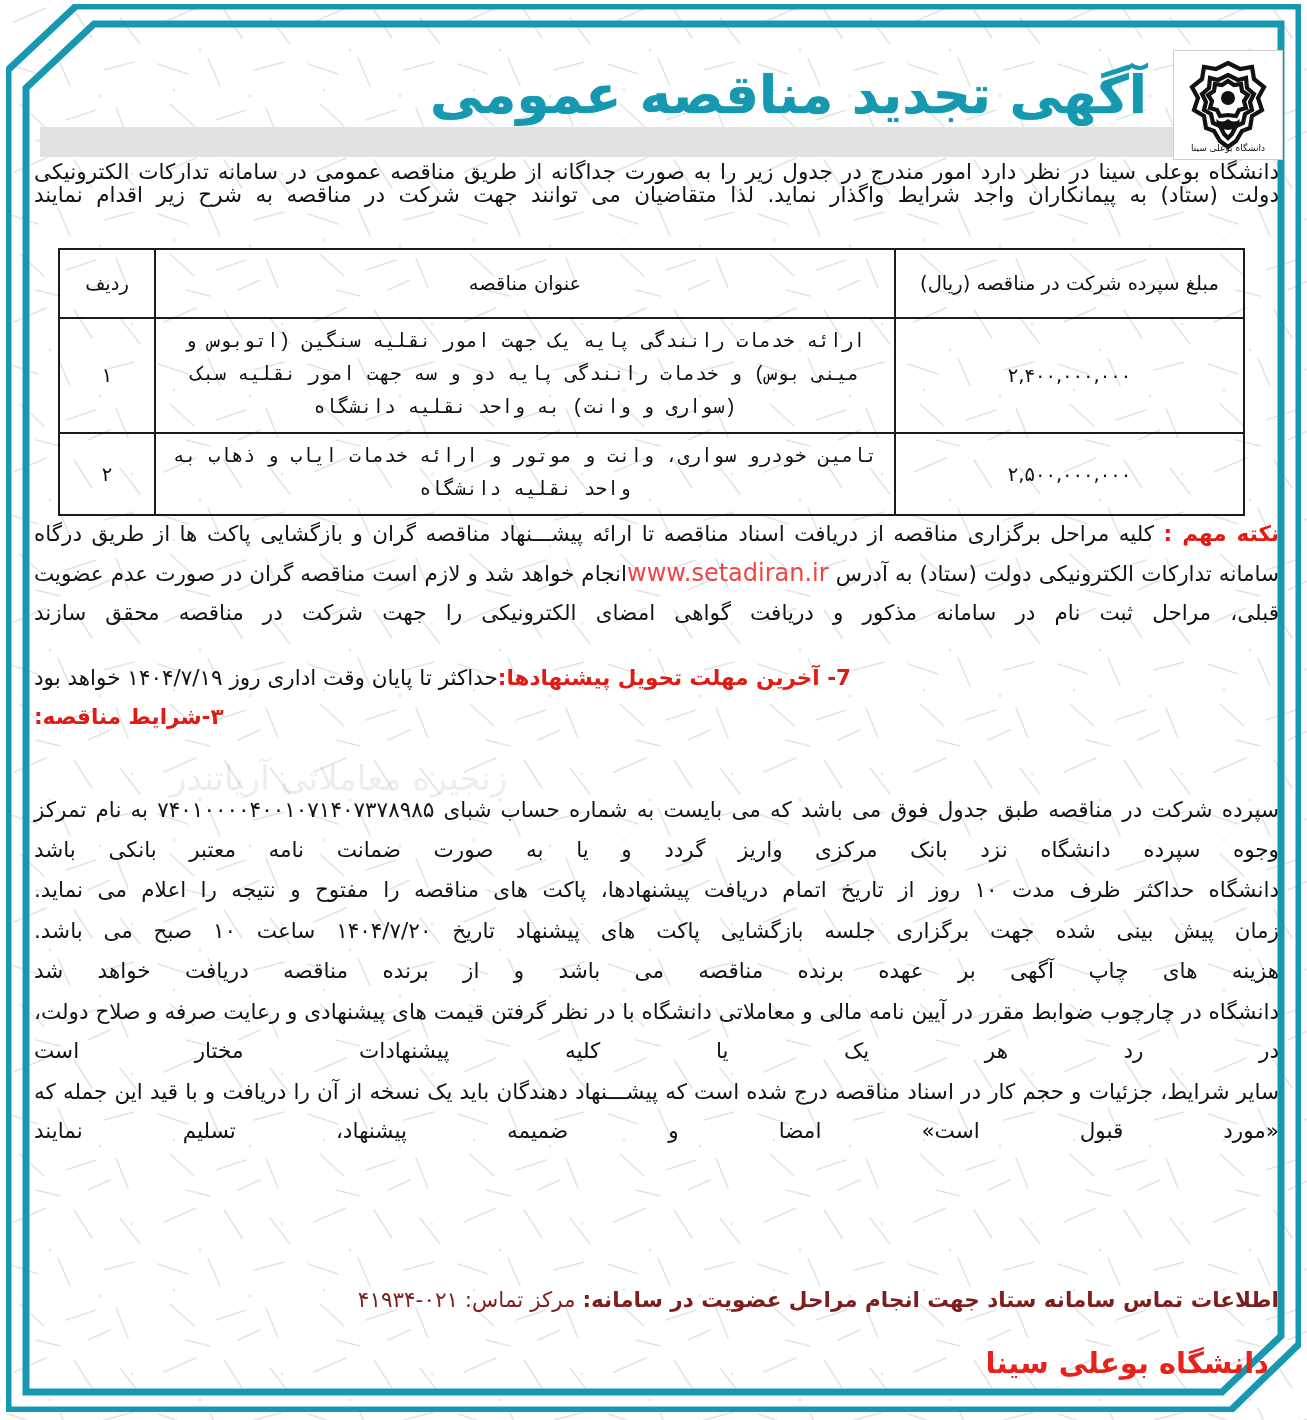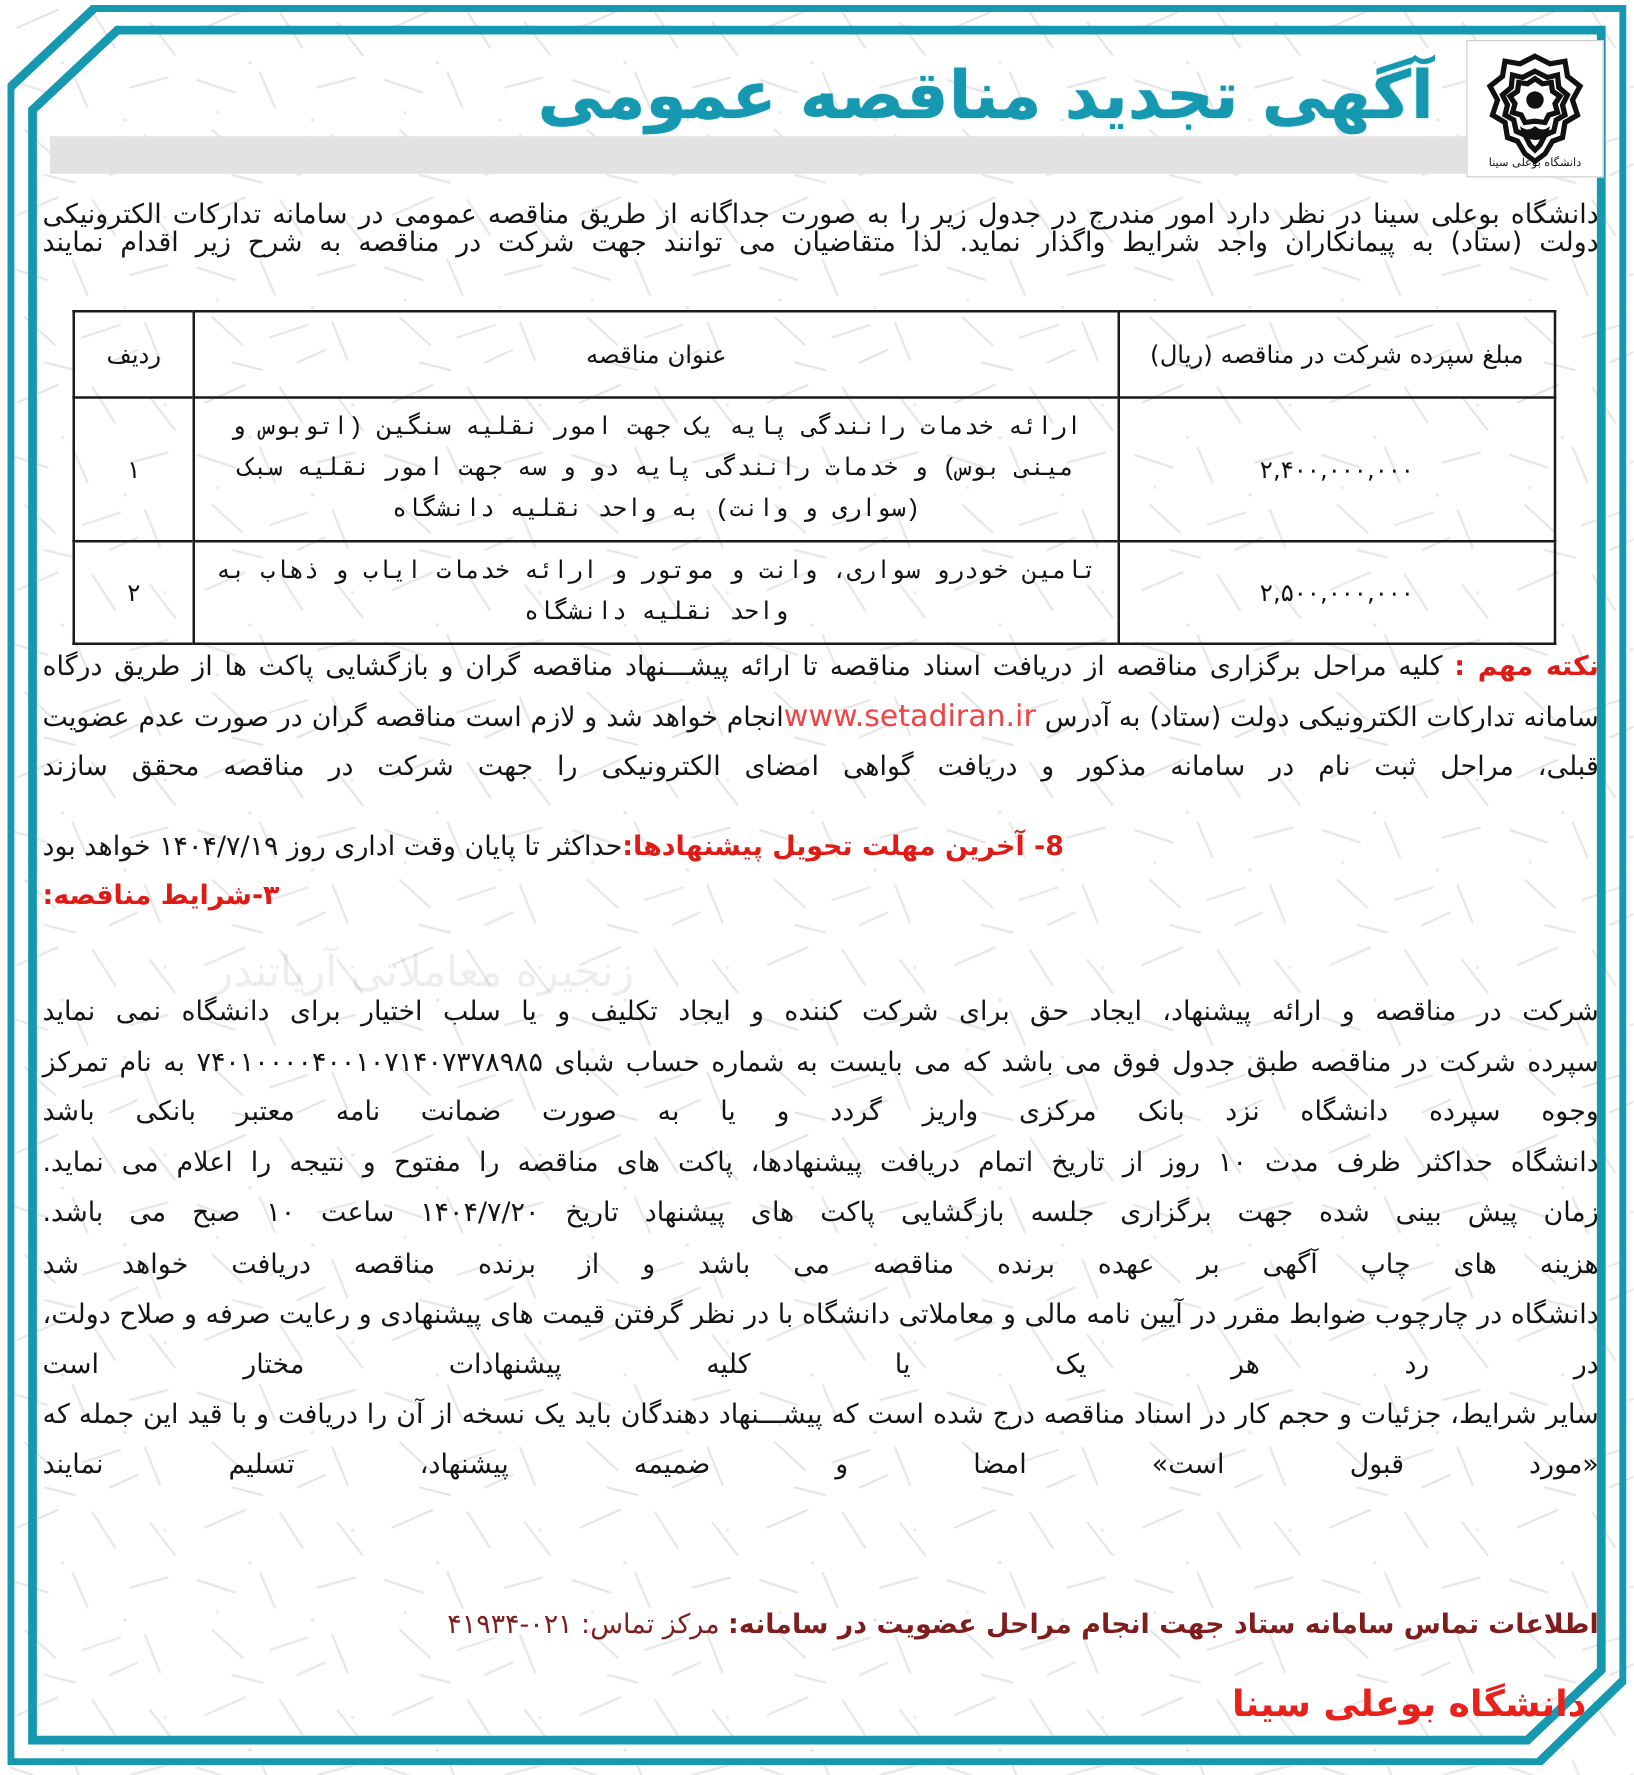--- a/index.html
+++ b/index.html
@@ -35,21 +35,21 @@
 
   .page {
     position: absolute;
     inset: 0;
     z-index: 2;
   }
 
   
   .header {
     position: absolute;
-    top: 10px; left: 0; right: 0;
+    top: 28px; left: 0; right: 0;
     height: 125px;
   }
   .gray-band {
     position: absolute;
     left: 40px;
     right: 28px;
     top: 99px;
     height: 30px;
     background: #e2e2e2;
   }
@@ -315,26 +315,25 @@
         <td class="cell-amt">۲,۵۰۰,۰۰۰,۰۰۰</td>
         <td class="cell-title">تامین خودرو سواری، وانت و موتور و ارائه خدمات ایاب و ذهاب به واحد نقلیه دانشگاه</td>
         <td>۲</td>
       </tr>
     </tbody>
   </table>
 
   <div class="note"><span class="red-label">نکته مهم :</span> <span>کلیه مراحل برگزاری مناقصه از دریافت اسناد مناقصه تا ارائه پیشـــنهاد مناقصه گران و بازگشایی پاکت ها از طریق درگاه سامانه تدارکات الکترونیکی دولت (ستاد) به آدرس</span> <span class="url">www.setadiran.ir</span><span>انجام خواهد شد و لازم است مناقصه گران در صورت عدم عضویت قبلی، مراحل ثبت نام در سامانه مذکور و دریافت گواهی امضای الکترونیکی را جهت شرکت در مناقصه محقق سازند</span></div>
 
   <div class="items">
-    <div class="item-line line-2"><span class="item-head">8- آخرین مهلت تحویل پیشنهادها:</span><span>حداکثر تا پایان وقت اداری روز ۱۴۰۴/۷/۱۹ خواهد بود</span></div>
+    <div class="item-line line-2"><span class="item-head">7- آخرین مهلت تحویل پیشنهادها:</span><span>حداکثر تا پایان وقت اداری روز ۱۴۰۴/۷/۱۹ خواهد بود</span></div>
     <div class="item-line line-3" style="text-align:left;"><span class="item-head">۳-شرایط مناقصه:</span></div>
   </div>
 
   <div class="conditions">
-    <p class="cond-p">شرکت در مناقصه و ارائه پیشنهاد، ایجاد حق برای شرکت کننده و ایجاد تکلیف و یا سلب اختیار برای دانشگاه نمی نماید</p>
     <p class="cond-p iban">سپرده شرکت در مناقصه طبق جدول فوق می باشد که می بایست به شماره حساب شبای ۷۴۰۱۰۰۰۰۴۰۰۱۰۷۱۴۰۷۳۷۸۹۸۵ به نام تمرکز وجوه سپرده دانشگاه نزد بانک مرکزی واریز گردد و یا به صورت ضمانت نامه معتبر بانکی باشد</p>
     <p class="cond-p">دانشگاه حداکثر ظرف مدت ۱۰ روز از تاریخ اتمام دریافت پیشنهادها، پاکت های مناقصه را مفتوح و نتیجه را اعلام می نماید.</p>
     <p class="cond-p">زمان پیش بینی شده جهت برگزاری جلسه بازگشایی پاکت های پیشنهاد تاریخ ۱۴۰۴/۷/۲۰ ساعت ۱۰ صبح می باشد.</p>
     <p class="cond-p">هزینه های چاپ آگهی بر عهده برنده مناقصه می باشد و از برنده مناقصه دریافت خواهد شد</p>
     <p class="cond-p">دانشگاه در چارچوب ضوابط مقرر در آیین نامه مالی و معاملاتی دانشگاه با در نظر گرفتن قیمت های پیشنهادی و رعایت صرفه و صلاح دولت، در رد هر یک یا کلیه پیشنهادات مختار است</p>
     <p class="cond-p">سایر شرایط، جزئیات و حجم کار در اسناد مناقصه درج شده است که پیشـــنهاد دهندگان باید یک نسخه از آن را دریافت و با قید این جمله که «مورد قبول است» امضا و ضمیمه پیشنهاد، تسلیم نمایند</p>
   </div>
 
   <div class="contact"><b>اطلاعات تماس سامانه ستاد جهت انجام مراحل عضویت در سامانه:</b> <span>مرکز تماس: ۰۲۱-۴۱۹۳۴</span></div>
 

